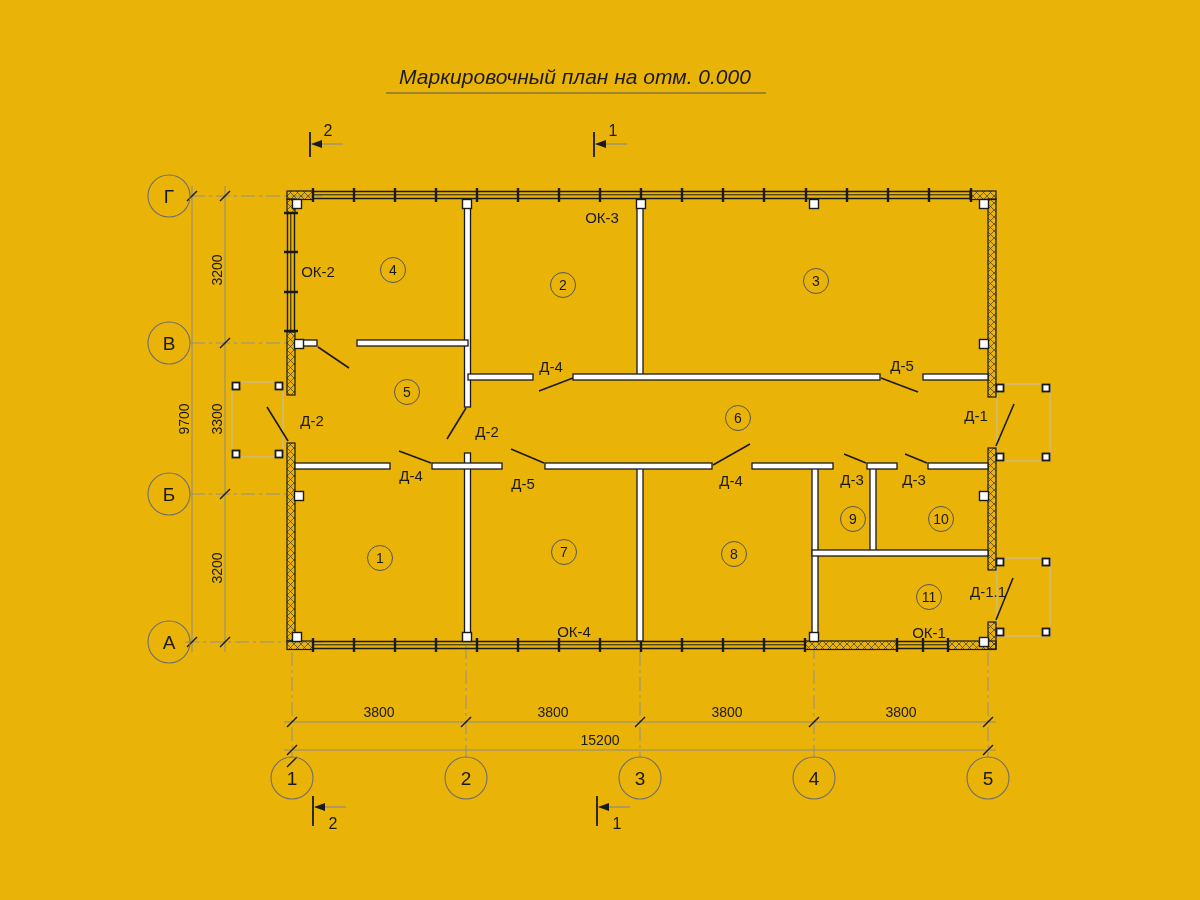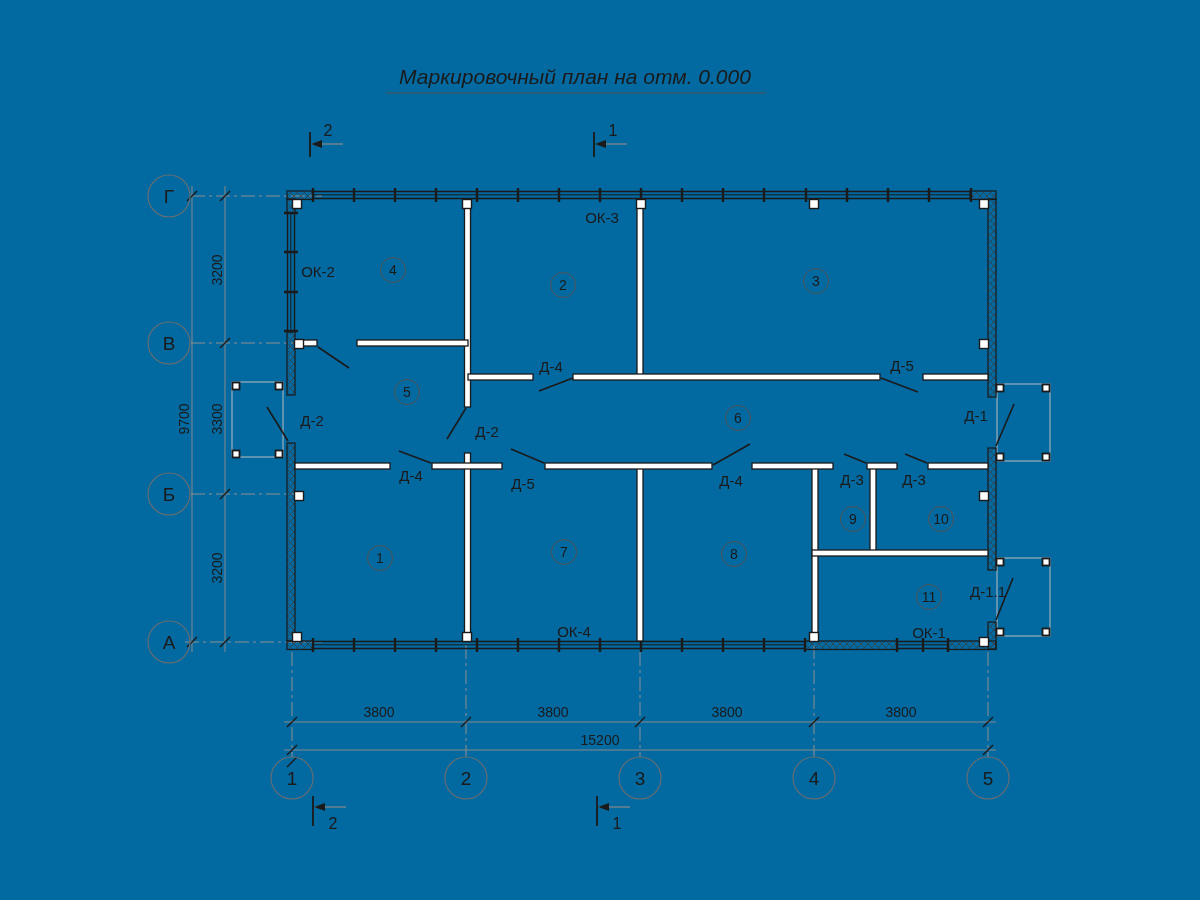--- a/index.html
+++ b/index.html
@@ -1,16 +1,16 @@
 <!DOCTYPE html>
 <html><head>
 <meta charset="utf-8">
 <style>
   html,body{margin:0;padding:0;background:#fff;}
-  .canvas{position:relative;width:1200px;height:900px;background:#0369a1;overflow:hidden;
+  .canvas{position:relative;width:1200px;height:900px;background:#eab308;overflow:hidden;
           font-family:"Liberation Sans", sans-serif;}
   svg text{font-family:"Liberation Sans", sans-serif;fill:#1a1a1a;}
   .lbl{font-size:15px;}
   .dim{font-size:14px;fill:#1a1a1a;}
   .axis-letter{font-size:19px;}
   .room-num{font-size:14px;}
   .sec-num{font-size:16px;}
   .title-text{font-size:21px;font-style:italic;}
 </style>
 </head>

